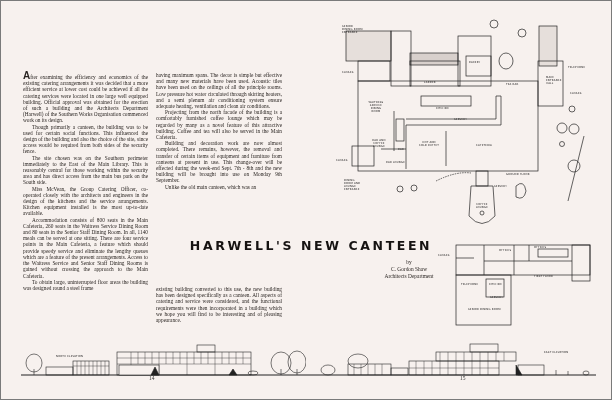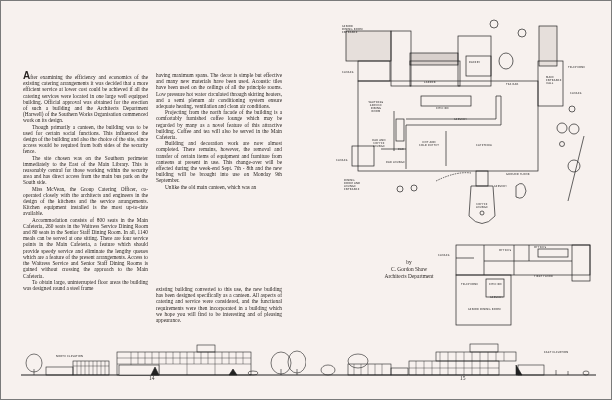--- a/index.html
+++ b/index.html
@@ -227,18 +227,19 @@
         <rect x="212" y="26" width="26" height="10"></rect>
         <line x1="250" y1="31" x2="250" y2="36"></line>
           <line x1="262" y1="32" x2="262" y2="36"></line>
         <ellipse cx="280" cy="34" rx="3" ry="2"></ellipse>
       </g>
     </svg>
     <div class="lbl" style="left:238px; top:350px;">EAST ELEVATION</div>
     <div class="pgnum" style="left:154px;">15</div>
   </div>
 
+  <div class="title">HARWELL'S NEW CANTEEN</div>
   <div class="byline">
     <div>by</div>
     <div>C. Gordon Shaw</div>
     <div>Architects Department</div>
   </div>
 </div>
 
 </body></html>

